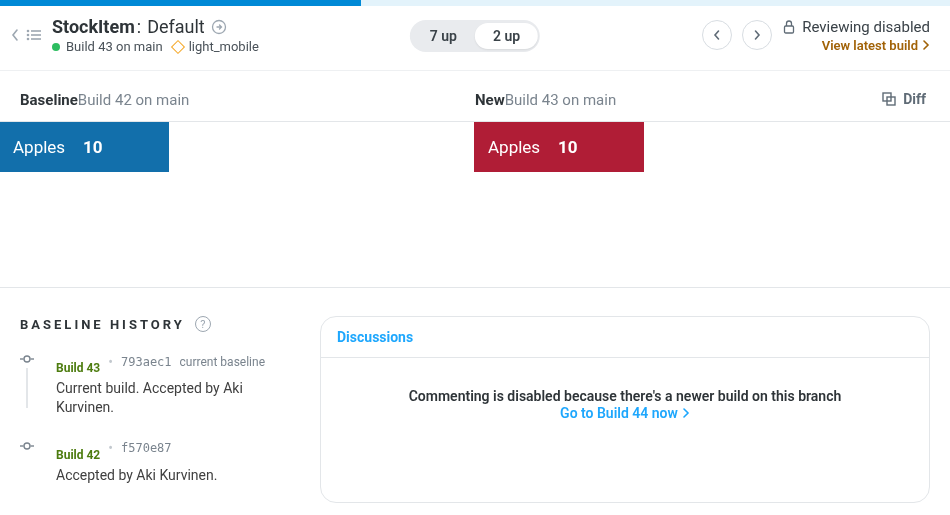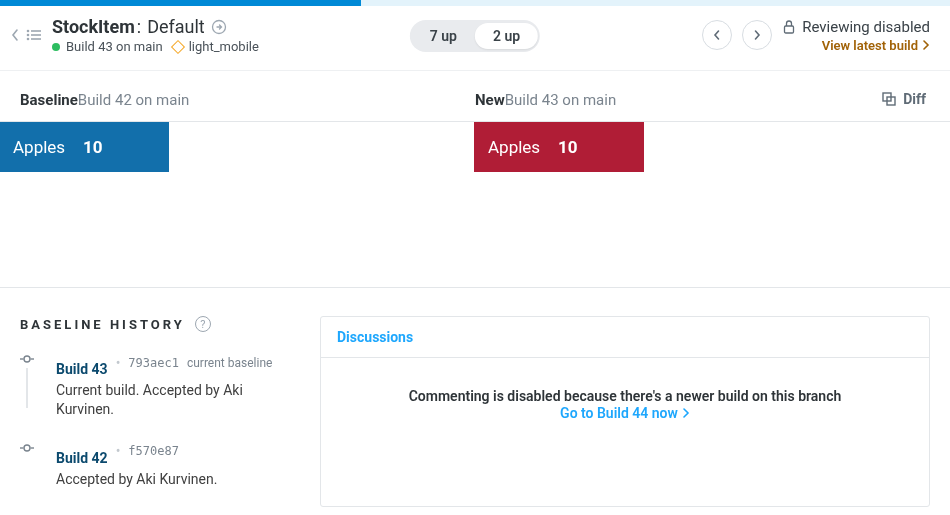--- a/index.html
+++ b/index.html
@@ -149,32 +149,32 @@
   .history-title .q {
     width:16px;height:16px;border-radius:50%;border:1.5px solid #9da7b1;display:inline-flex;align-items:center;justify-content:center;font-size:11px;color:#9da7b1;font-weight:400;letter-spacing:0;
   }
   .entry { position:relative; padding-left: 36px; margin-bottom:18px; }
   .commit-dot {
     position:absolute; left:0; top:4px;
     width:14px; height:14px;
     color:#7a848e;
   }
   .entry-line1 { display:flex; align-items:center; gap:8px; flex-wrap:wrap; }
-  .build-label { font-weight:700; color:#0c4a6e; font-size:14px;margin-top:13px; }
+  .build-label { font-weight:700; color:#4d7c0f; font-size:12px;margin-top:13px; }
   .hash { font-family: ui-monospace, Menlo, monospace; font-size:12px; color:#7a848e; }
   .tag-cb { font-size:12px; color:#7a848e; }
   .entry-line2 { font-size:14px; color:#404040; margin-top:4px; line-height:1.35; }
   .timeline-line {
     position:absolute; left:6px; top:20px; width:1.5px; height:40px; background:#e3e6e9;
   }
 
   .discussions {
     flex:1;
     border:1px solid #e3e6e9;
-    border-radius:3px;
+    border-radius:16px;
     overflow:hidden;
   }
   .disc-head {
     padding: 12px 16px;
     color:#1ea7fd;
     font-weight:700;
     border-bottom:1px solid #e3e6e9;
   }
   .disc-body {
     padding: 30px 16px 26px;

